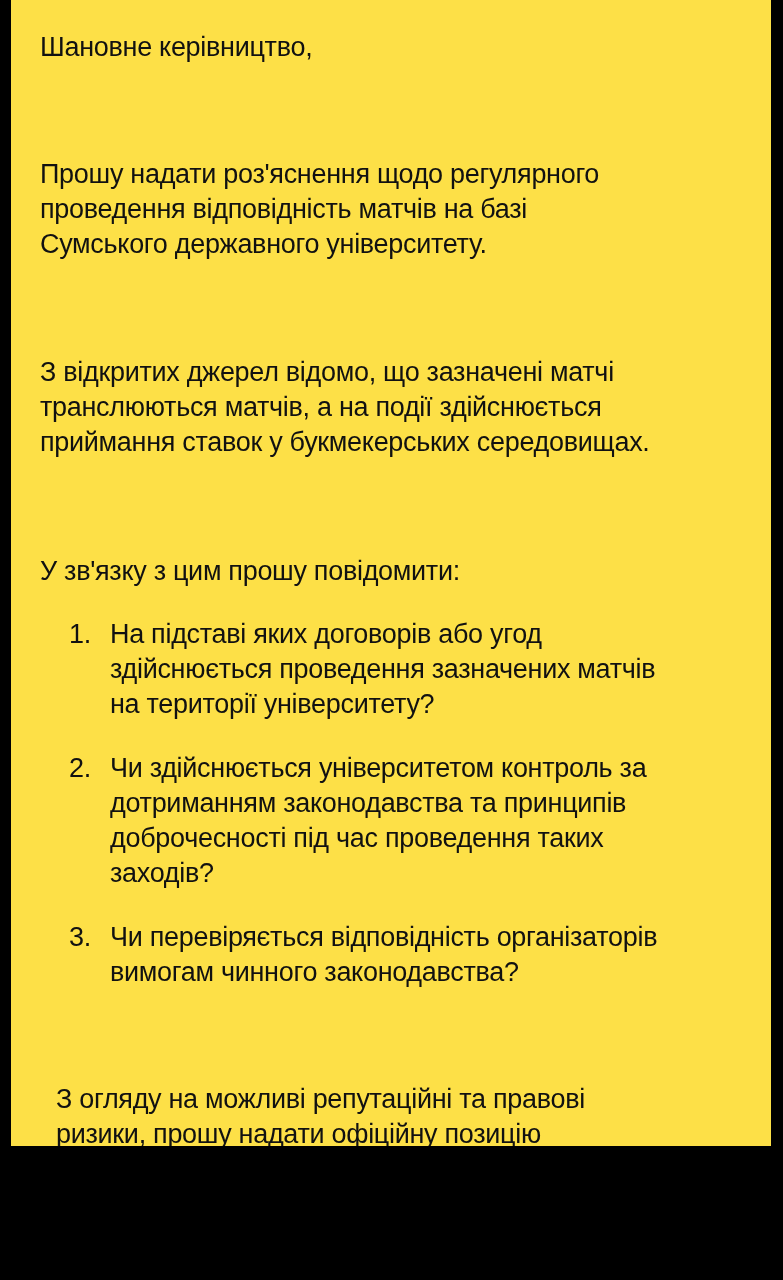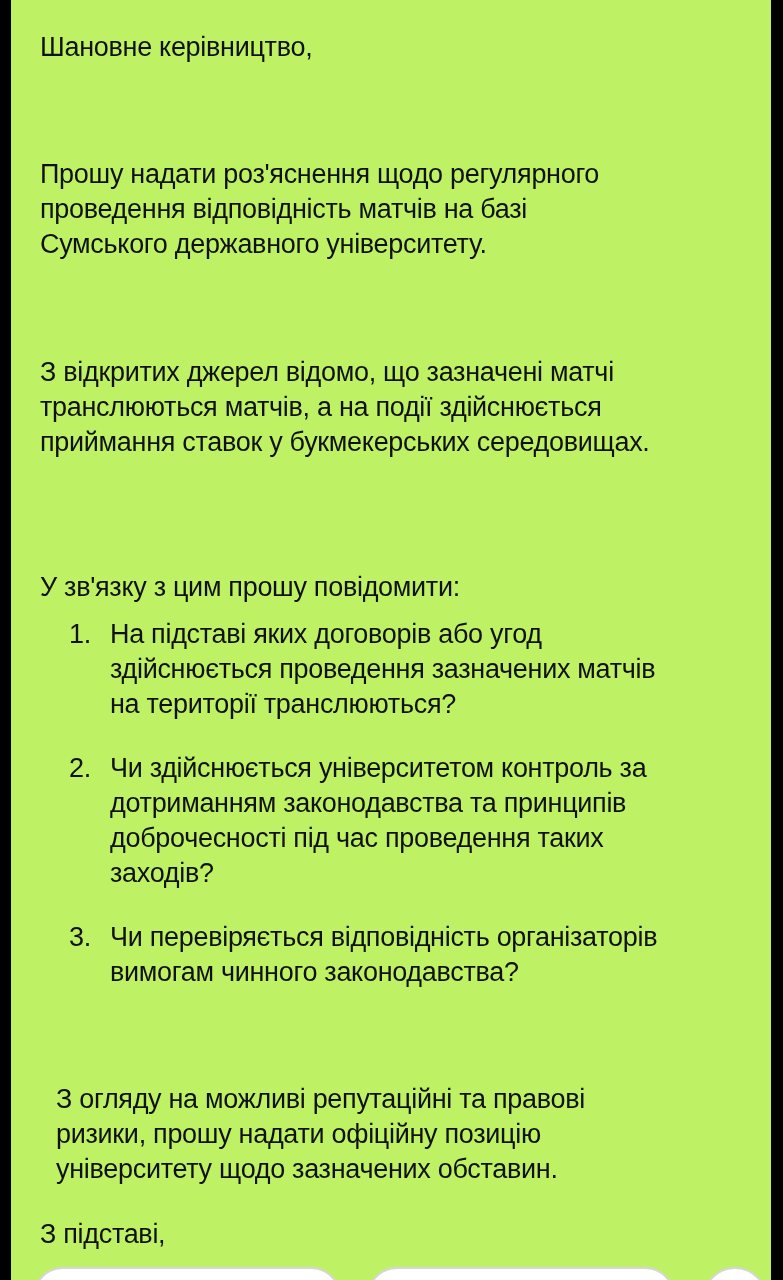--- a/index.html
+++ b/index.html
@@ -8,22 +8,22 @@
       width: 783px;
       height: 1280px;
       overflow: hidden;
       background: #000;
     }
     .screen {
       position: absolute;
       left: 11px;
       top: 0;
       width: 760px;
-      height: 1280px;
-      background: #bef264;
+      height: 1146px;
+      background: #fde047;
       overflow: hidden;
     }
     .content {
       position: absolute;
       left: 29px;
       top: 0;
       width: 720px;
       font-family: "Liberation Sans", sans-serif;
       font-size: 27px;
       line-height: 35px;
@@ -82,27 +82,27 @@
     <p class="para" style="top:30px;">Шановне керівництво,</p>
 
     <p class="para" style="top:157px;">Прошу надати роз'яснення щодо регулярного
 проведення відповідність матчів на базі
 Сумського державного університету.</p>
 
     <p class="para" style="top:355px;">З відкритих джерел відомо, що зазначені матчі
 транслюються матчів, а на події здійснюється
 приймання ставок у букмекерських середовищах.</p>
 
-    <p class="para" style="top:554px;margin-top:16px;">У зв'язку з цим прошу повідомити:</p>
+    <p class="para" style="top:554px;">У зв'язку з цим прошу повідомити:</p>
 
     <div class="list-item" style="top:617px;">
       <span class="list-num">1.</span>
       <span class="list-text">На підставі яких договорів або угод
 здійснюється проведення зазначених матчів
-на території транслюються?</span>
+на території університету?</span>
     </div>
 
     <div class="list-item" style="top:751px;">
       <span class="list-num">2.</span>
       <span class="list-text">Чи здійснюється університетом контроль за
 дотриманням законодавства та принципів
 доброчесності під час проведення таких
 заходів?</span>
     </div>
 

